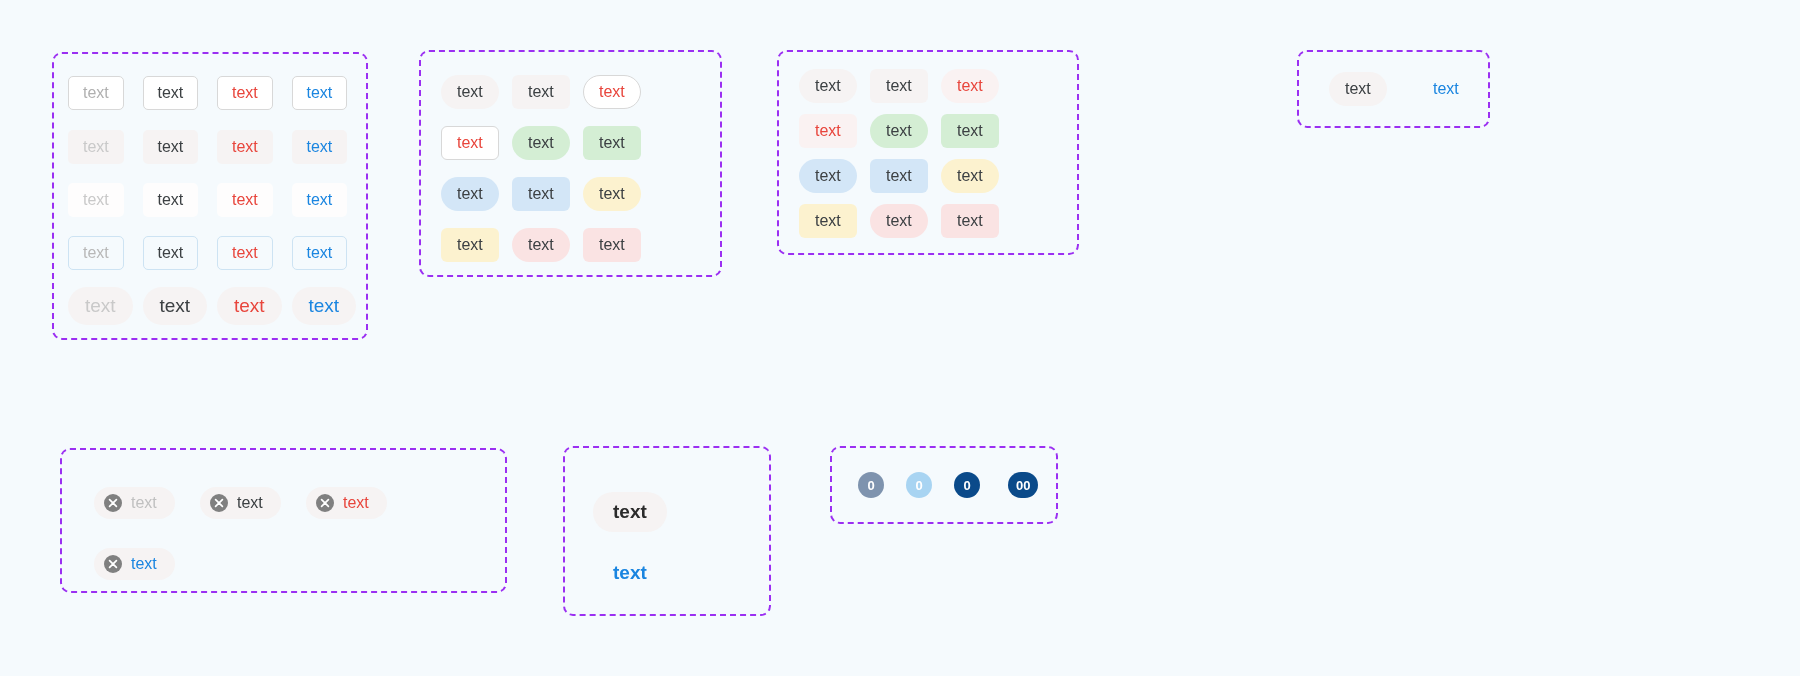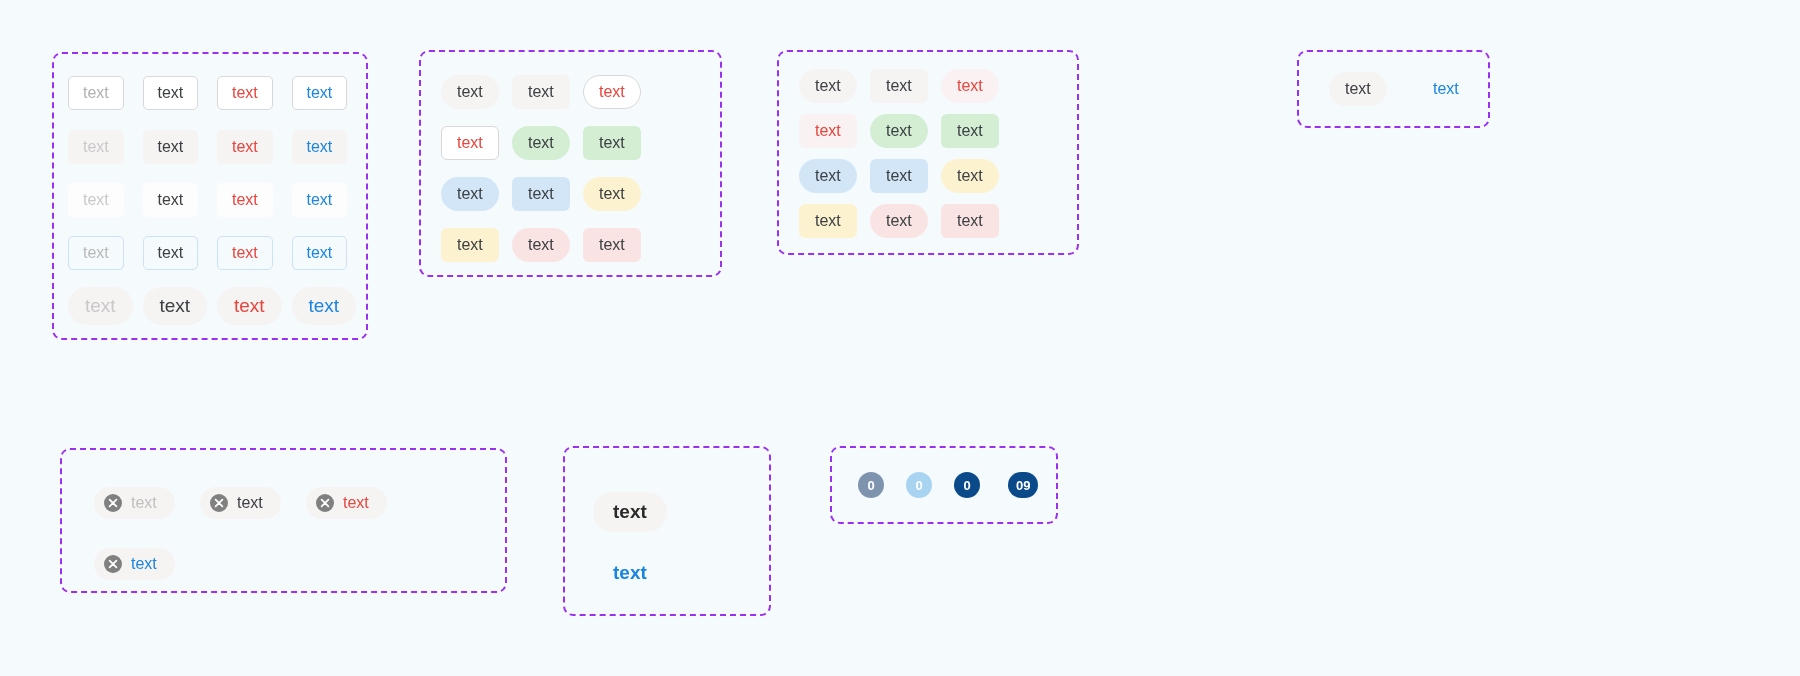--- a/index.html
+++ b/index.html
@@ -364,17 +364,17 @@
         <span class="bold-chip plain" style="color:#1a85e0;">text</span>
       </div>
     </div>
   </div>
 
   <div class="group" style="left:830px; top:446px; width:228px; height:78px;">
     <div class="row" style="padding:0 0 0 26px; height:100%;">
       <div style="width:48px;"><span class="badge" style="background:#7e93ae;color:#ffffff;">0</span></div>
       <div style="width:48px;"><span class="badge" style="background:#a8d4f2;color:#ffffff;">0</span></div>
       <div style="width:54px;"><span class="badge" style="background:#0a4a8a;color:#ffffff;">0</span></div>
-      <div><span class="badge" style="background:#0a4a8a;color:#ffffff;">09</span></div>
+      <div><span class="badge" style="background:#0a4a8a;color:#ffffff;">00</span></div>
     </div>
   </div>
 
 </div>
 
 </body></html>

